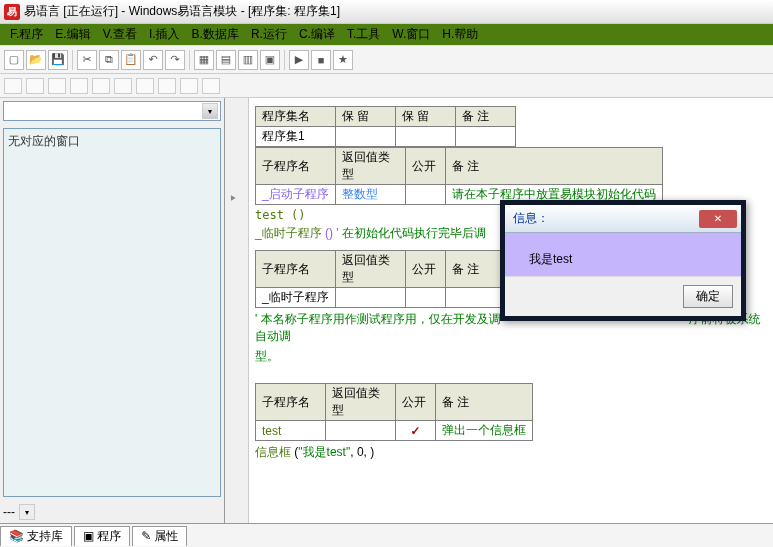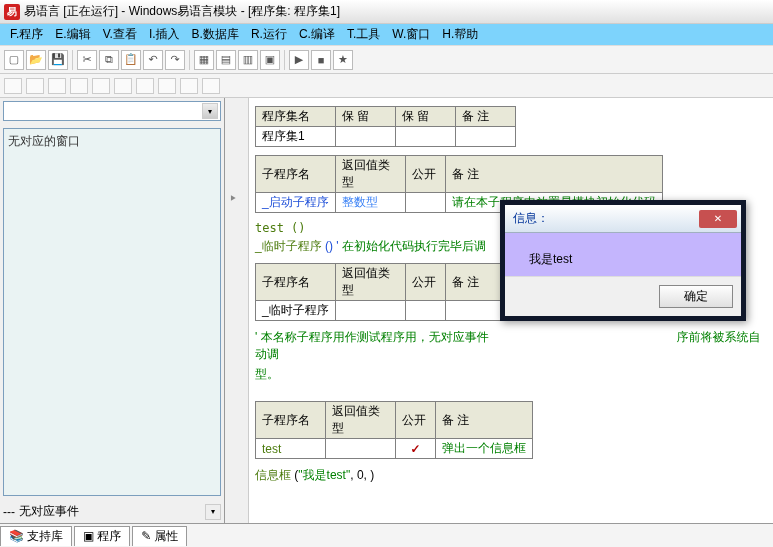--- a/index.html
+++ b/index.html
@@ -1,19 +1,19 @@
 <!DOCTYPE html>
 <html><head>
 <meta charset="utf-8">
 <style>
 *{margin:0;padding:0;box-sizing:border-box;font-family:"Microsoft YaHei","SimSun",sans-serif;font-size:12px}
 body{background:#f0f0f0;width:773px;height:547px;overflow:hidden;position:relative}
 .titlebar{height:24px;background:linear-gradient(#fff,#e0e0e0);display:flex;align-items:center;padding:0 4px;border-bottom:1px solid #ccc}
 .titlebar .ico{width:16px;height:16px;background:#d02020;border-radius:2px;margin-right:4px;display:flex;align-items:center;justify-content:center;color:#fff;font-size:10px;font-weight:bold}
-.menubar{height:22px;background:#7dd3fc;display:flex;align-items:center;padding:0 4px;border-bottom:1px solid #ddd}
+.menubar{height:22px;background:#4d7c0f;display:flex;align-items:center;padding:0 4px;border-bottom:1px solid #ddd}
 .menubar span{padding:0 6px;cursor:pointer}
 .toolbar{height:28px;background:#f4f4f4;display:flex;align-items:center;padding:0 4px;border-bottom:1px solid #ccc;gap:2px}
 .tb{width:20px;height:20px;border:1px solid #bbb;background:#fff;cursor:pointer;display:inline-flex;align-items:center;justify-content:center;font-size:11px;color:#555}
 .sep{width:1px;height:20px;background:#ccc;margin:0 2px}
 .toolbar2{height:24px;background:#f4f4f4;display:flex;align-items:center;padding:0 4px;border-bottom:1px solid #ccc;gap:4px}
 .tb2{width:18px;height:16px;border:1px solid #ccc;background:#fafafa;display:inline-block}
 .main{display:flex;height:calc(100% - 98px - 24px)}
 .side{width:225px;border-right:1px solid #999;display:flex;flex-direction:column;background:#f0f0f0}
 .combo{height:20px;border:1px solid #7b9ebd;background:#fff;margin:3px;display:flex;align-items:center;justify-content:flex-end;padding-right:2px}
 .combo .arr{width:16px;height:16px;border:1px solid #ccc;background:linear-gradient(#eee,#ccc);display:flex;align-items:center;justify-content:center;font-size:8px}
@@ -21,36 +21,36 @@
 .tree .lab{color:#333}
 .evrow{margin:3px;display:flex;align-items:center;gap:2px}
 .evrow .dash{width:14px}
 .evrow .txt{flex:1}
 .evrow .dd{width:16px;height:16px;border:1px solid #ccc;background:#eee;display:flex;align-items:center;justify-content:center;font-size:8px}
 .tabs{height:24px;border-top:1px solid #999;display:flex;align-items:center;background:#f4f4f4}
 .tab{padding:2px 8px;border:1px solid #999;border-bottom:none;background:#fff;margin-right:2px;display:flex;align-items:center;gap:3px;height:20px}
 .content{flex:1;background:#fff;overflow:auto;padding:8px 8px 8px 30px;position:relative}
 .gut{position:absolute;left:0;top:0;width:24px;height:100%;background:#f0f0f0;border-right:1px solid #ccc}
 .gut .mark{position:absolute;left:4px;top:95px;font-size:10px;color:#888}
-table.gr{border-collapse:collapse;margin-bottom:8px}
+table.gr{border-collapse:collapse;margin-bottom:0}
 table.gr td,table.gr th{border:1px solid #808080;padding:1px 6px;height:18px;font-weight:normal;text-align:left}
 table.gr th{background:#e8e8d8}
 .c-red{color:#4d7c0f}
 .c-green{color:#008000}
 .c-blue{color:#3b82f6}
-.c-black{color:#1d4ed8}
+.c-black{color:#8b5cf6}
 .codeline{margin:3px 0;font-family:"SimSun",monospace}
 .check{color:#b00000;font-weight:bold}
 .dialog{position:absolute;left:500px;top:200px;width:246px;background:#f0f0f0;border:5px solid #0f172a;box-shadow:2px 2px 8px rgba(0,0,0,.4)}
 .dialog .dt{height:28px;background:linear-gradient(#fff,#d8e4f0);display:flex;align-items:center;justify-content:space-between;padding:0 4px 0 8px;border-bottom:1px solid #a0b0c0}
 .dialog .dt .ttl{color:#003399}
 .dialog .dt .x{width:38px;height:18px;background:#c75050;border-radius:2px;color:#fff;display:flex;align-items:center;justify-content:center;cursor:pointer;font-size:10px}
 .dialog .body{padding:18px 24px 8px;background:#c4b5fd}
 .dialog .btns{padding:8px;display:flex;justify-content:flex-end;background:#f0f0f0;border-top:1px solid #ddd}
-.dialog button{padding:2px 24px;border:1px solid #888;background:linear-gradient(#fefefe,#e0e0e0);cursor:pointer}
+.dialog button{padding:2px 12px;border:1px solid #888;background:linear-gradient(#fefefe,#e0e0e0);cursor:pointer}
 </style>
 </head>
 <body>
 
 <div class="titlebar">
   <span class="ico">易</span>
   <span>易语言 [正在运行] - Windows易语言模块 - [程序集: 程序集1]</span>
 </div>
 
 <div class="menubar">
@@ -103,21 +103,20 @@
 <div class="main">
   <div class="side">
     <div class="combo">
         <span class="arr">▾</span>
       </div>
     <div class="tree">
       <span class="lab">无对应的窗口</span>
     </div>
     <div class="evrow">
       <span class="dash">---</span>
-      <span class="txt">无对应事件</span>
       <span class="dd">▾</span>
     </div>
   </div>
 
   <div class="content">
     <div class="gut">
         <span class="mark">⯈</span>
       </div>
 
     <table class="gr">
@@ -167,21 +166,21 @@
           </tr>
       <tr>
             <td>_临时子程序</td>
             <td></td>
             <td></td>
             <td></td>
           </tr>
     </tbody>
       </table>
 
-    <div class="codeline c-green"><span>' 本名称子程序用作测试程序用，无对应事件</span>&nbsp;&nbsp;&nbsp;&nbsp;&nbsp;&nbsp;&nbsp;&nbsp;&nbsp;&nbsp;&nbsp;&nbsp;&nbsp;&nbsp;&nbsp;&nbsp;&nbsp;&nbsp;&nbsp;&nbsp;&nbsp;&nbsp;&nbsp;&nbsp;&nbsp;&nbsp;<span>序前将被系统自动调</span></div>
+    <div class="codeline c-green"><span>' 本名称子程序用作测试程序用，仅在开发及调</span>&nbsp;&nbsp;&nbsp;&nbsp;&nbsp;&nbsp;&nbsp;&nbsp;&nbsp;&nbsp;&nbsp;&nbsp;&nbsp;&nbsp;&nbsp;&nbsp;&nbsp;&nbsp;&nbsp;&nbsp;&nbsp;&nbsp;&nbsp;&nbsp;&nbsp;&nbsp;<span>序前将被系统自动调</span></div>
     <div class="codeline c-green">型。</div>
 
     <table class="gr" style="margin-top:18px">
       <tbody>
           <tr>
             <th style="width:70px">子程序名</th>
             <th style="width:70px">返回值类型</th>
             <th style="width:40px">公开</th>
             <th>备 注</th>
           </tr>

